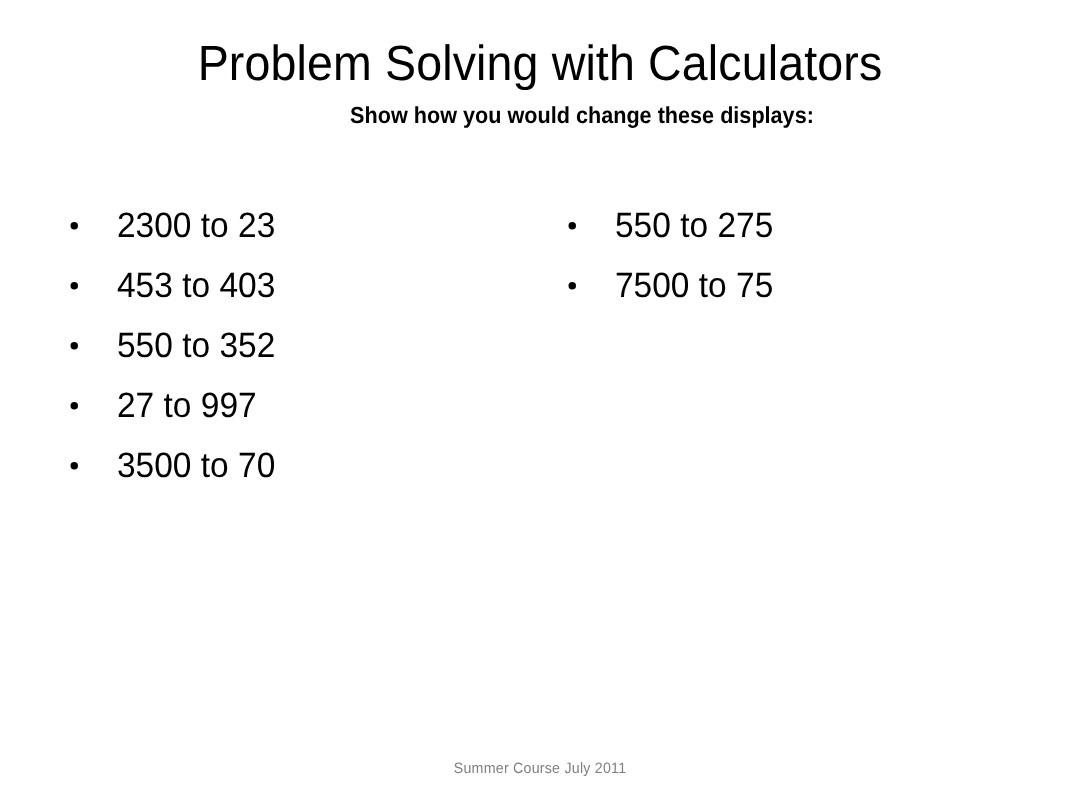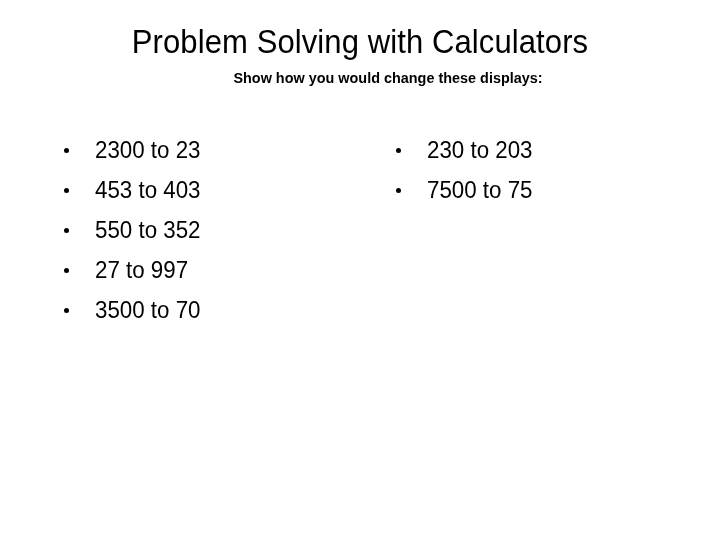--- a/index.html
+++ b/index.html
@@ -58,21 +58,21 @@
     color: #000000;
     line-height: 20px;
     transform: scaleX(0.93);
     transform-origin: center center;
     white-space: nowrap;
   }
 
   
   .columns {
     position: absolute;
-    left: 17px;
+    left: 0;
     top: 130px;
     width: 602px;
     height: 250px;
     padding-left: 35px;
   }
   .column {
     position: absolute;
     top: 0;
   }
   .column-left  { left: 42px;  width: 300px; }
@@ -168,25 +168,28 @@
           <span class="bullet-dot"></span>
           <span class="bullet-text">3500 to 70</span>
         </li>
       </ul>
     </div>
 
     <div class="column column-right">
       <ul class="bullet-list">
         <li class="bullet-item">
           <span class="bullet-dot"></span>
-          <span class="bullet-text">230 to 203</span>
+          <span class="bullet-text">550 to 275</span>
         </li>
         <li class="bullet-item">
           <span class="bullet-dot"></span>
           <span class="bullet-text">7500 to 75</span>
         </li>
       </ul>
     </div>
 
   </div>
 
+  <div class="footer-block">
+    <div class="footer-text">Summer Course July 2011</div>
+  </div>
 
 </div>
 
 </body></html>

